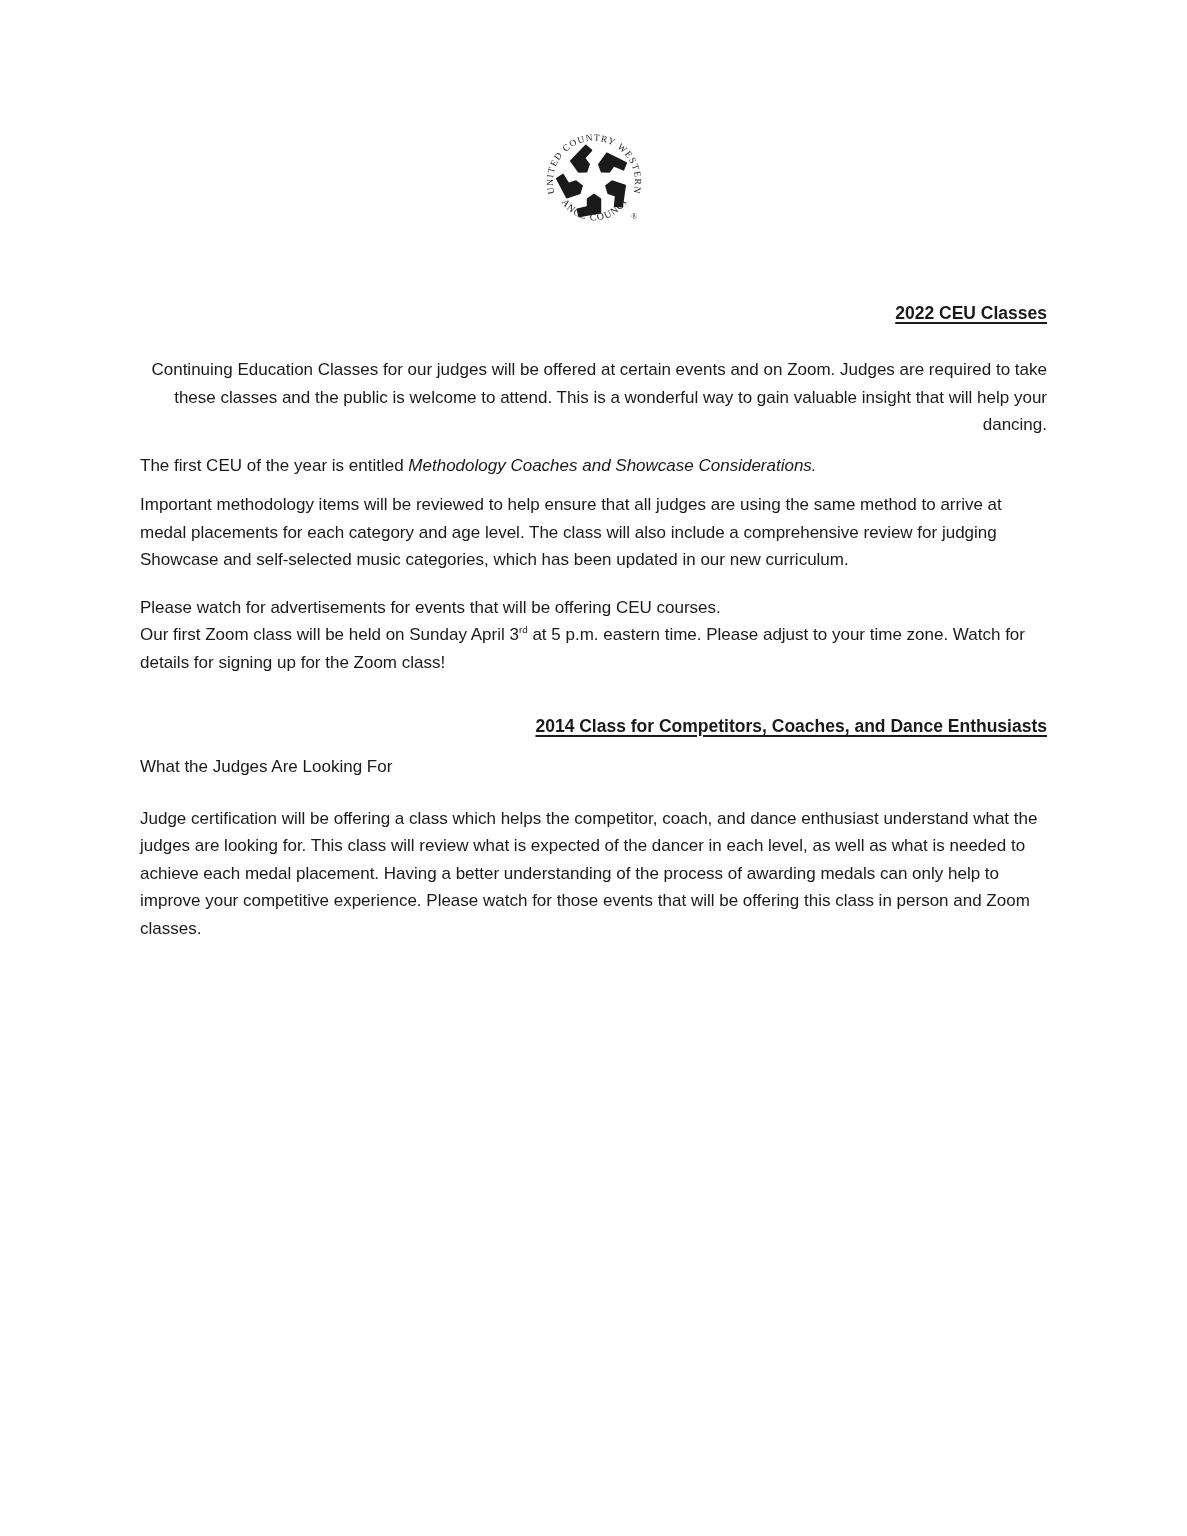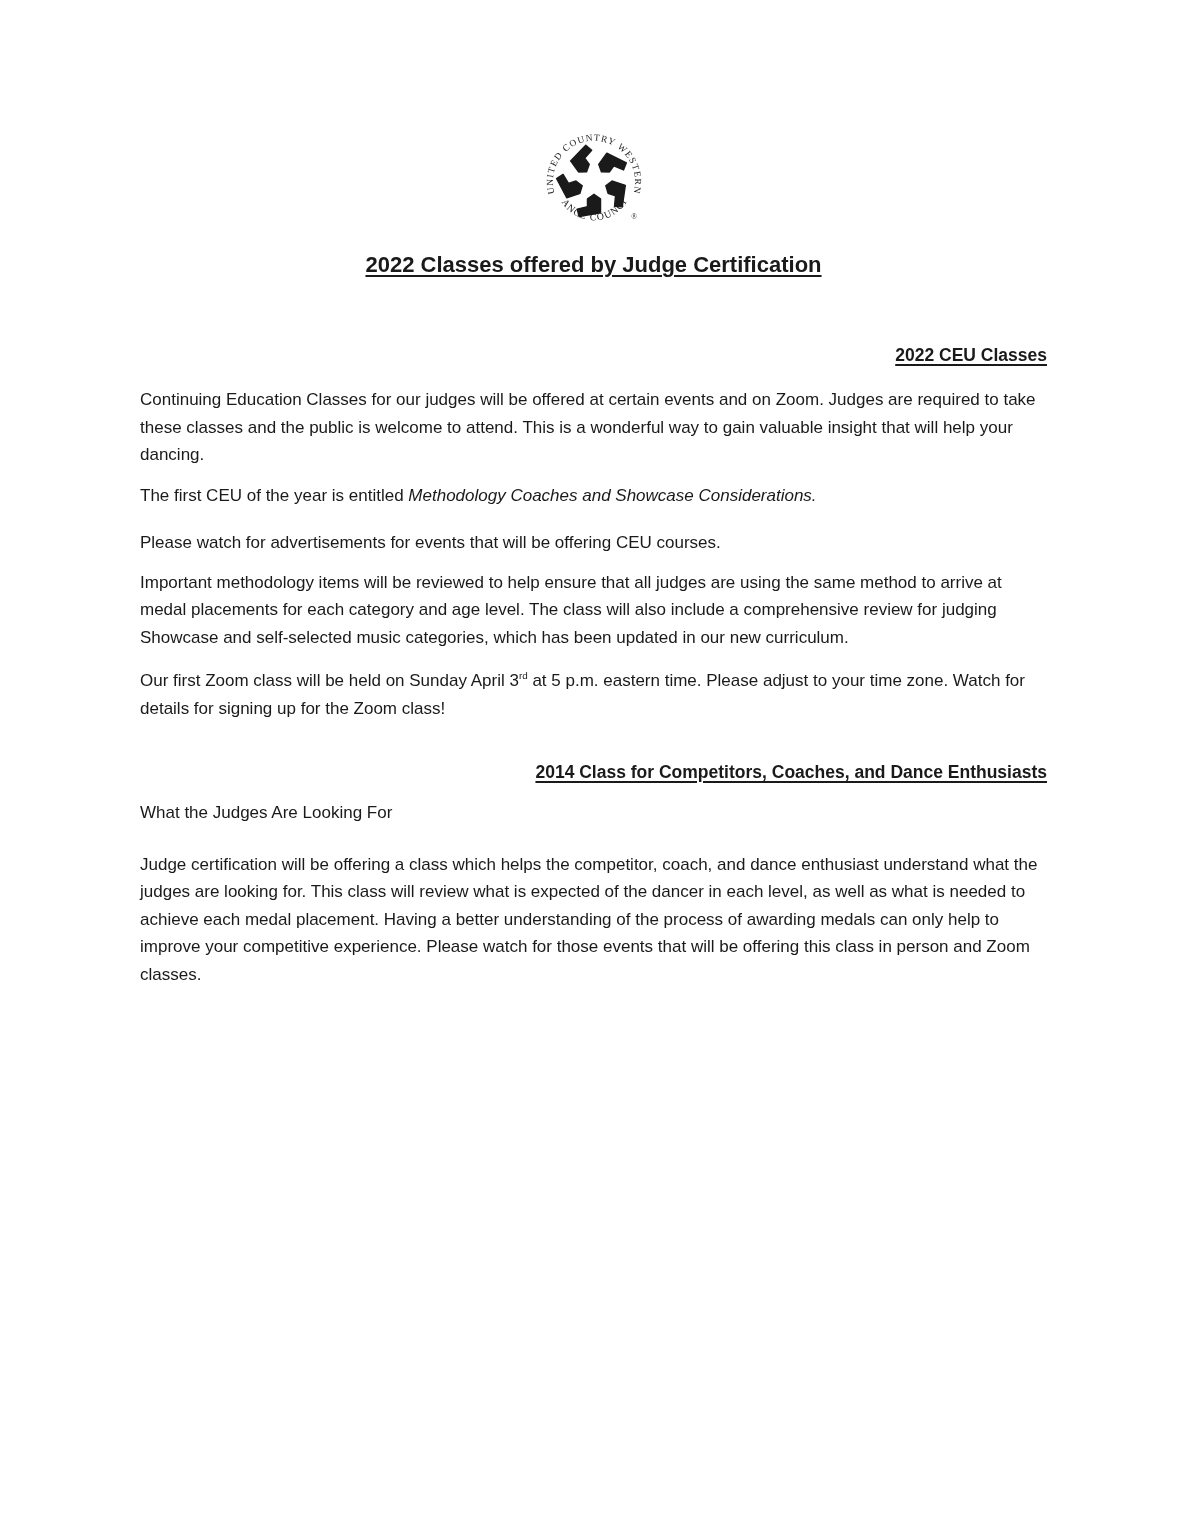--- a/index.html
+++ b/index.html
@@ -42,25 +42,25 @@
     text-underline-offset: 3px;
     text-align: right;
   }
   .heading-1 { margin-top: 64px; }
   .heading-2 { margin-top: 39px; }
   .para {
     font-size: 17px;
     line-height: 27.5px;
     margin: 0;
   }
-  .p1 { margin-top: 20px; }
+  .p1 { margin-top: 32px; text-align: right; }
   .p2 { margin-top: 13px; }
   .p3 { margin-top: 12px; }
   .p4 { margin-top: 20px; }
-  .p5 { margin-top: 16px; }
+  .p5 { }
   .subheading { margin-top: 16px; }
   .p6 { margin-top: 24px; }
   .italic { font-style: italic; }
   .sup {
     font-size: 0.58em;
     vertical-align: super;
     line-height: 0;
   }
   .logo-text {
     font-family: "Liberation Serif", serif;
@@ -102,33 +102,32 @@
         <text class="logo-text" font-size="10" letter-spacing="1.2">
           <textPath href="#topArc" startOffset="50%" text-anchor="middle">UNITED COUNTRY WESTERN</textPath>
         </text>
         <text class="logo-text" font-size="10.5" letter-spacing="1.2">
           <textPath href="#bottomArc" startOffset="50%" text-anchor="middle">DANCE COUNCIL</textPath>
         </text>
         <text class="logo-text" x="100" y="100" font-size="8">®</text>
       </svg>
     </div>
 
-    <div class="doc-title">2022 Classes offered by Judge Certification</div>
 
     <div class="section-heading heading-1">2022 CEU Classes</div>
 
     <p class="para p1">Continuing Education Classes for our judges will be offered at certain events and on Zoom. Judges are required to take these classes and the public is welcome to attend. This is a wonderful way to gain valuable insight that will help your dancing.</p>
 
     <p class="para p2">
       <span>The first CEU of the year is entitled </span><span class="italic">Methodology Coaches and Showcase Considerations.</span>
     </p>
 
+    <p class="para p3">Important methodology items will be reviewed to help ensure that all judges are using the same method to arrive at medal placements for each category and age level. The class will also include a comprehensive review for judging Showcase and self-selected music categories, which has been updated in our new curriculum.</p>
+
     <p class="para p4">Please watch for advertisements for events that will be offering CEU courses.</p>
-
-    <p class="para p3">Important methodology items will be reviewed to help ensure that all judges are using the same method to arrive at medal placements for each category and age level. The class will also include a comprehensive review for judging Showcase and self-selected music categories, which has been updated in our new curriculum.</p>
 
     <p class="para p5">
       <span>Our first Zoom class will be held on Sunday April 3</span><span class="sup">rd</span><span> at 5 p.m. eastern time. Please adjust to your time zone. Watch for details for signing up for the Zoom class!</span>
     </p>
 
     <div class="section-heading heading-2">2014 Class for Competitors, Coaches, and Dance Enthusiasts</div>
 
     <p class="para subheading">What the Judges Are Looking For</p>
 
     <p class="para p6">Judge certification will be offering a class which helps the competitor, coach, and dance enthusiast understand what the judges are looking for. This class will review what is expected of the dancer in each level, as well as what is needed to achieve each medal placement. Having a better understanding of the process of awarding medals can only help to improve your competitive experience. Please watch for those events that will be offering this class in person and Zoom classes.</p>

